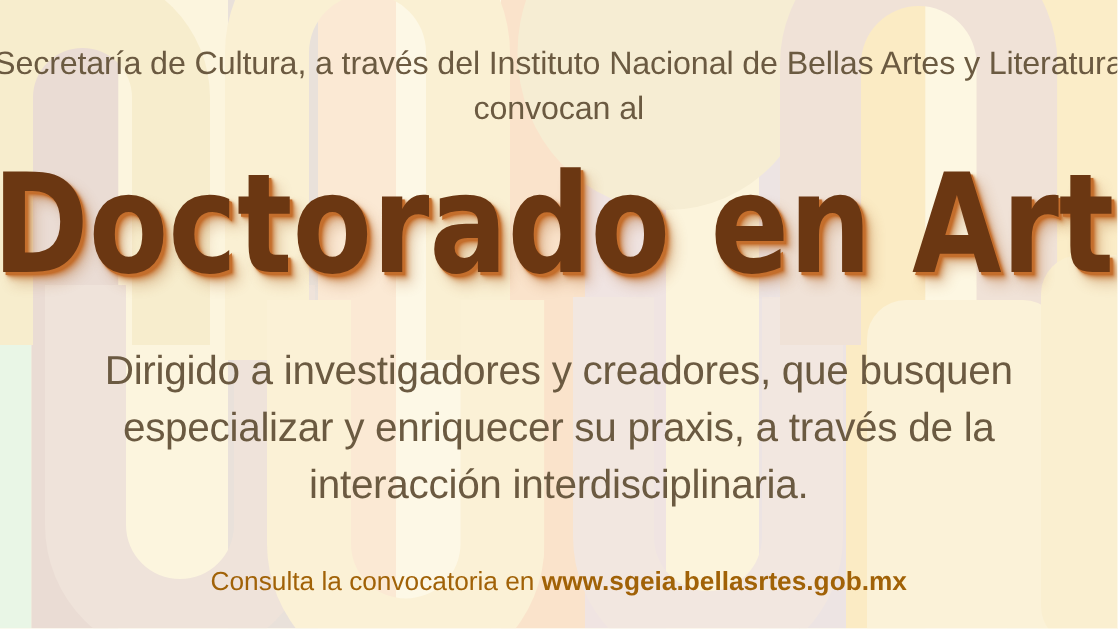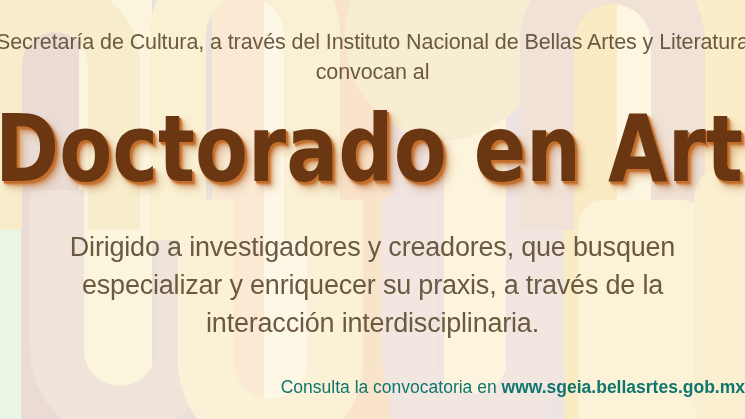--- a/index.html
+++ b/index.html
@@ -168,18 +168,18 @@
     </div>
 
     <div class="title" style="color: rgb(107, 55, 18); text-shadow: rgb(196, 110, 44) 2px 2px 0px, rgb(196, 110, 44) 3px 3px 2px, rgba(196, 110, 44, 0.5) 5px 5px 4px, rgba(170, 95, 35, 0.3) 8px 8px 9px;">Doctorado en Artes</div>
 
     <div class="blurb" style="color: rgb(107, 90, 65);">
       <span>Dirigido a investigadores y creadores, que busquen</span>
       <span>especializar y enriquecer su praxis, a través de la</span>
       <span>interacción interdisciplinaria.</span>
     </div>
 
-    <div class="footer" style="color: #0f766e; text-align: right;">
+    <div class="footer" style="color: #a16207;">
       <span>Consulta la convocatoria en </span><span class="url">www.sgeia.bellasrtes.gob.mx</span>
     </div>
 
   </div>
 </div>
 
 </body></html>

